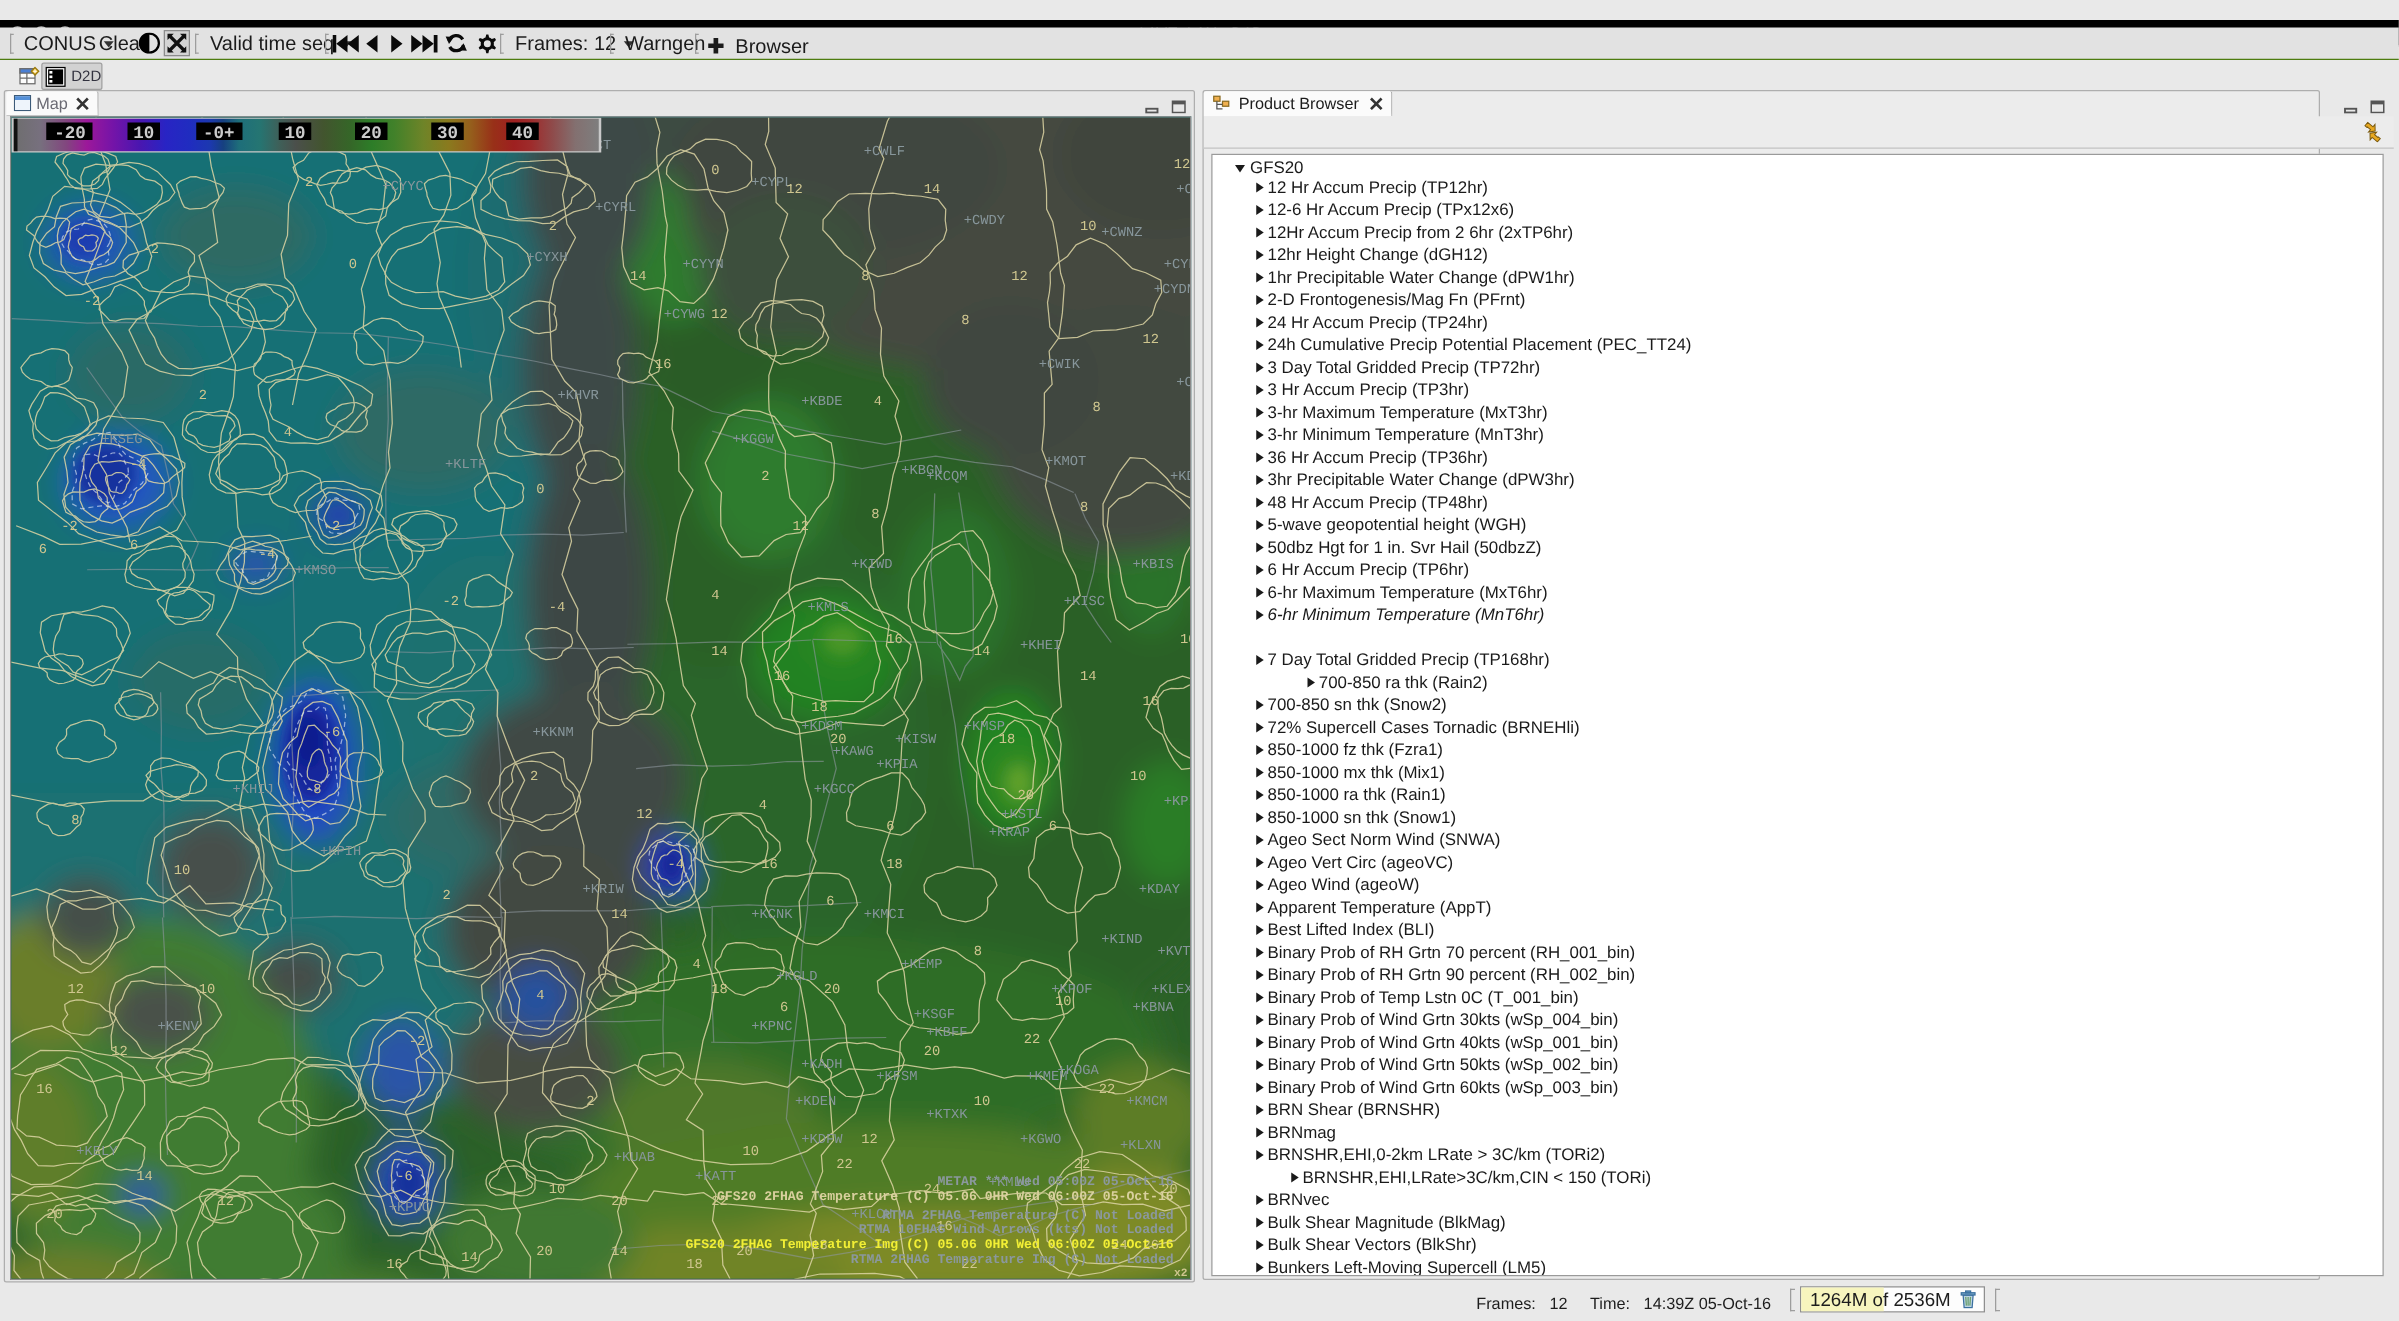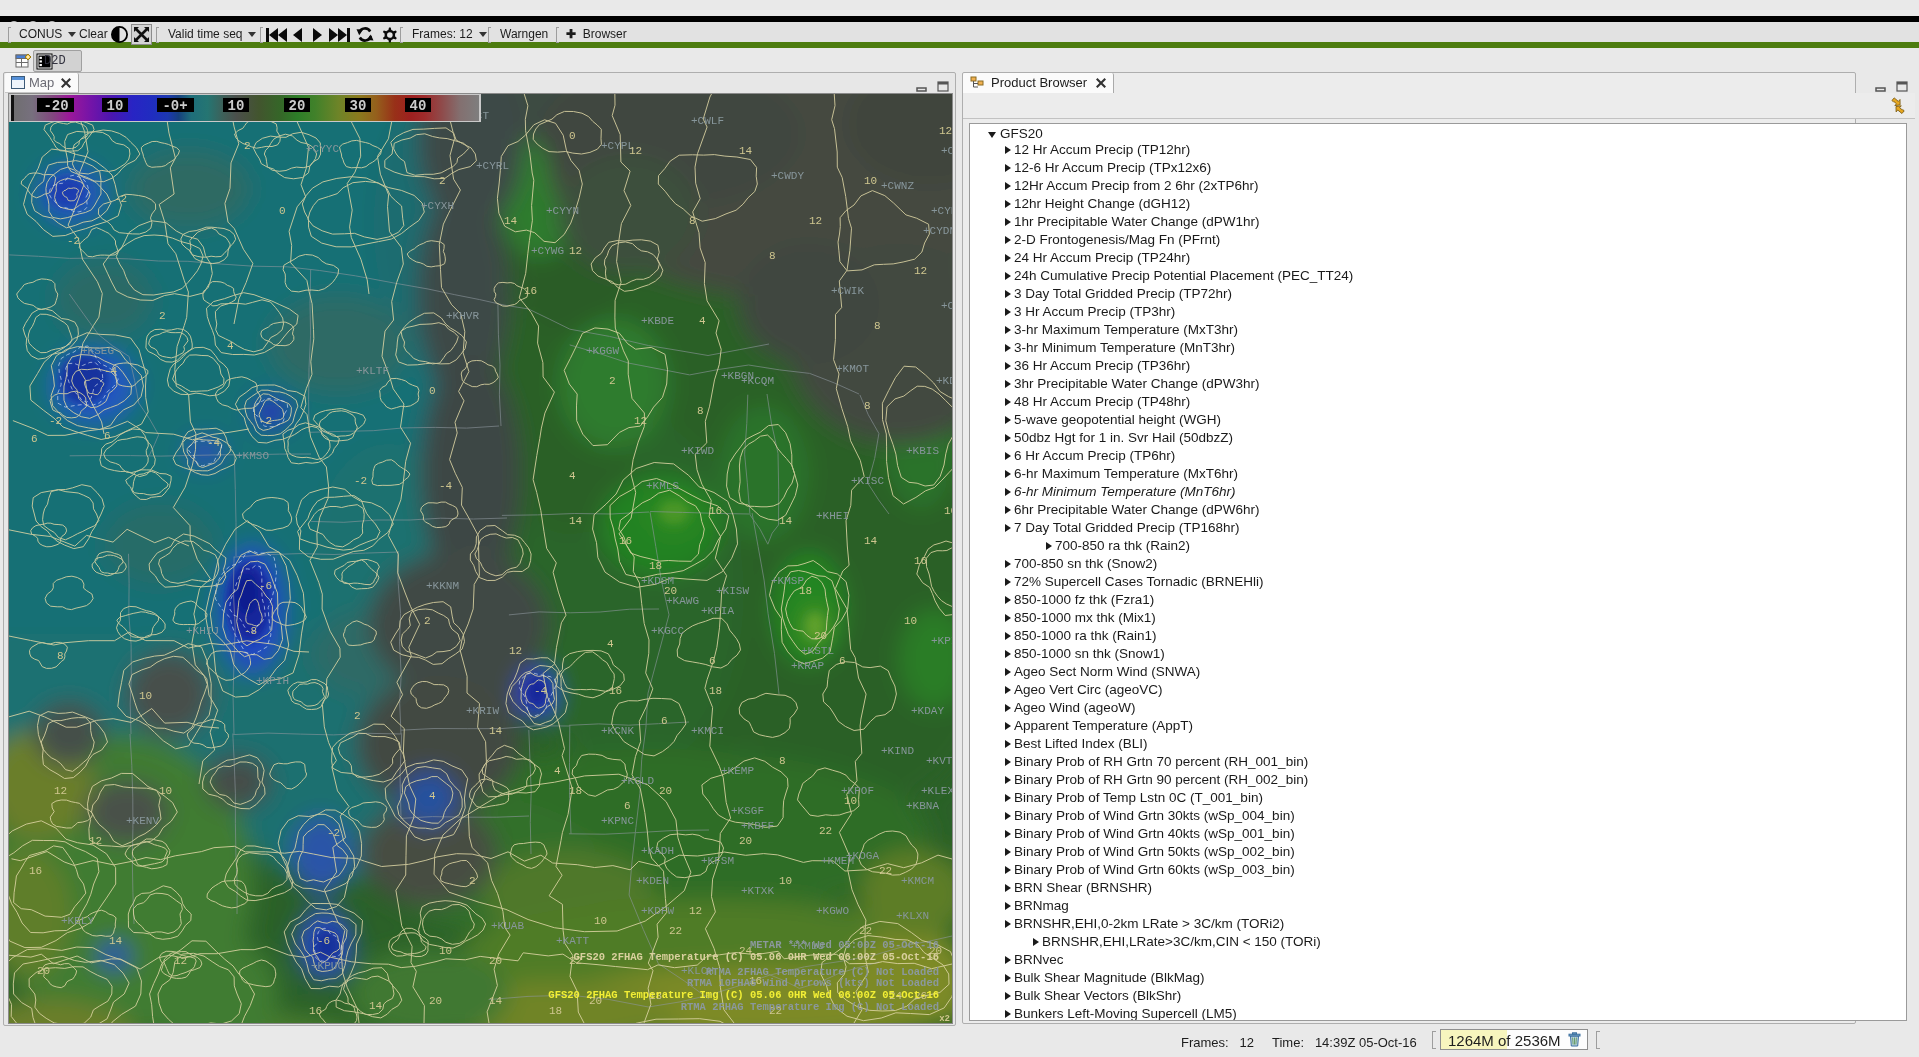--- a/index.html
+++ b/index.html
@@ -7,21 +7,21 @@
     font-family:"Liberation Sans", sans-serif; }
   
   #titlebar { position:absolute; left:0; top:16px; width:1919px; height:21px;
     background:#000000; border-bottom:1px solid #c3c3c3; }
   .tl { position:absolute; top:5px; width:12px; height:12px; border-radius:50%;
     background:#cdcdcd; border:1px solid #b6b6b6; }
   #title-text { position:absolute; top:3px; left:0; width:100%; text-align:center;
     font-size:13px; color:#a4a4a4; }
   
   #toolbar { position:absolute; left:0; top:22px; width:1919px; height:26px;
-    background:#e2e2e2; border-bottom:6px solid #4d7c0f; color:#1b1b1b; font-size:12px; }
+    background:#e2e2e2; border-bottom:1px solid #4d7c0f; color:#1b1b1b; font-size:16px; }
   .tsep { position:absolute; top:5px; width:3px; height:16px;
     border-left:1px solid #9d9d9d; border-top:1px solid #9d9d9d; border-bottom:1px solid #9d9d9d;}
   .titem { position:absolute; top:5px; }
   .caret { display:inline-block; width:0; height:0; border-left:4px solid transparent;
     border-right:4px solid transparent; border-top:5px solid #333; vertical-align:middle; margin-left:6px;}
   
   #tabrow { position:absolute; left:0; top:49px; width:1919px; height:23px; background:#e9e9e9; }
   #d2dtab { position:absolute; left:33px; top:1px; width:49px; height:22px; background:#d2d2d2;
     border:1px solid #a0a0a0; border-radius:2px; font-size:12px; color:#32323f; }
   
@@ -121,21 +121,21 @@
       <span style="position:absolute;left:2px;top:2px;"><svg width="18" height="17" viewBox="0 0 18 17">
           <rect x="0.5" y="0.5" width="16" height="16" fill="#000"></rect>
           <rect x="1.5" y="1.5" width="14" height="14" fill="#fff"></rect>
           <rect x="2.5" y="2.5" width="12" height="12" fill="#000"></rect>
           <g fill="#fff">
             <rect x="3.5" y="3.8" width="2.4" height="2.1"></rect>
             <rect x="3.5" y="7.4" width="2.4" height="2.1"></rect>
             <rect x="3.5" y="11" width="2.4" height="2.1"></rect>
           </g>
         </svg></span>
-      <span style="position:absolute;left:10px;top:3px;font-family:Liberation Mono, monospace;">D2D</span>
+      <span style="position:absolute;left:23px;top:3px;">D2D</span>
     </div>
   </div>
 
   <div id="mapPanel">
     <div id="mapTab">
       <span style="position:absolute;left:6px;top:3px;"><svg width="14" height="13" viewBox="0 0 14 13">
           <rect x="0.5" y="0.5" width="13" height="12" fill="#eef4fb" stroke="#3c5a78"></rect>
           <rect x="1" y="1" width="12" height="3" fill="#5590d8"></rect>
         </svg></span>
       <span style="position:absolute;left:24px;top:2px;">Map</span>
@@ -788,21 +788,20 @@
 <div class="trow" style="top:197px;"><span style="margin-left:35px;"></span><span class="tri"></span>3-hr Maximum Temperature (MxT3hr)</div>
 <div class="trow" style="top:215px;"><span style="margin-left:35px;"></span><span class="tri"></span>3-hr Minimum Temperature (MnT3hr)</div>
 <div class="trow" style="top:233px;"><span style="margin-left:35px;"></span><span class="tri"></span>36 Hr Accum Precip (TP36hr)</div>
 <div class="trow" style="top:251px;"><span style="margin-left:35px;"></span><span class="tri"></span>3hr Precipitable Water Change (dPW3hr)</div>
 <div class="trow" style="top:269px;"><span style="margin-left:35px;"></span><span class="tri"></span>48 Hr Accum Precip (TP48hr)</div>
 <div class="trow" style="top:287px;"><span style="margin-left:35px;"></span><span class="tri"></span>5-wave geopotential height (WGH)</div>
 <div class="trow" style="top:305px;"><span style="margin-left:35px;"></span><span class="tri"></span>50dbz Hgt for 1 in. Svr Hail (50dbzZ)</div>
 <div class="trow" style="top:323px;"><span style="margin-left:35px;"></span><span class="tri"></span>6 Hr Accum Precip (TP6hr)</div>
 <div class="trow" style="top:341px;"><span style="margin-left:35px;"></span><span class="tri"></span>6-hr Maximum Temperature (MxT6hr)</div>
 <div class="trow" style="top:359px;font-style:italic;"><span style="margin-left:35px;"></span><span class="tri"></span>6-hr Minimum Temperature (MnT6hr)</div>
-<div class="trow" style="top:377px;"><span style="margin-left:35px;"></span><span class="tri"></span>6hr Precipitable Water Change (dPW6hr)</div>
 <div class="trow" style="top:395px;"><span style="margin-left:35px;"></span><span class="tri"></span>7 Day Total Gridded Precip (TP168hr)</div>
 <div class="trow" style="top:413px;padding-left:41px;"><span style="margin-left:35px;"></span><span class="tri"></span>700-850 ra thk (Rain2)</div>
 <div class="trow" style="top:431px;"><span style="margin-left:35px;"></span><span class="tri"></span>700-850 sn thk (Snow2)</div>
 <div class="trow" style="top:449px;"><span style="margin-left:35px;"></span><span class="tri"></span>72% Supercell Cases Tornadic (BRNEHli)</div>
 <div class="trow" style="top:467px;"><span style="margin-left:35px;"></span><span class="tri"></span>850-1000 fz thk (Fzra1)</div>
 <div class="trow" style="top:485px;"><span style="margin-left:35px;"></span><span class="tri"></span>850-1000 mx thk (Mix1)</div>
 <div class="trow" style="top:503px;"><span style="margin-left:35px;"></span><span class="tri"></span>850-1000 ra thk (Rain1)</div>
 <div class="trow" style="top:521px;"><span style="margin-left:35px;"></span><span class="tri"></span>850-1000 sn thk (Snow1)</div>
 <div class="trow" style="top:539px;"><span style="margin-left:35px;"></span><span class="tri"></span>Ageo Sect Norm Wind (SNWA)</div>
 <div class="trow" style="top:557px;"><span style="margin-left:35px;"></span><span class="tri"></span>Ageo Vert Circ (ageoVC)</div>

